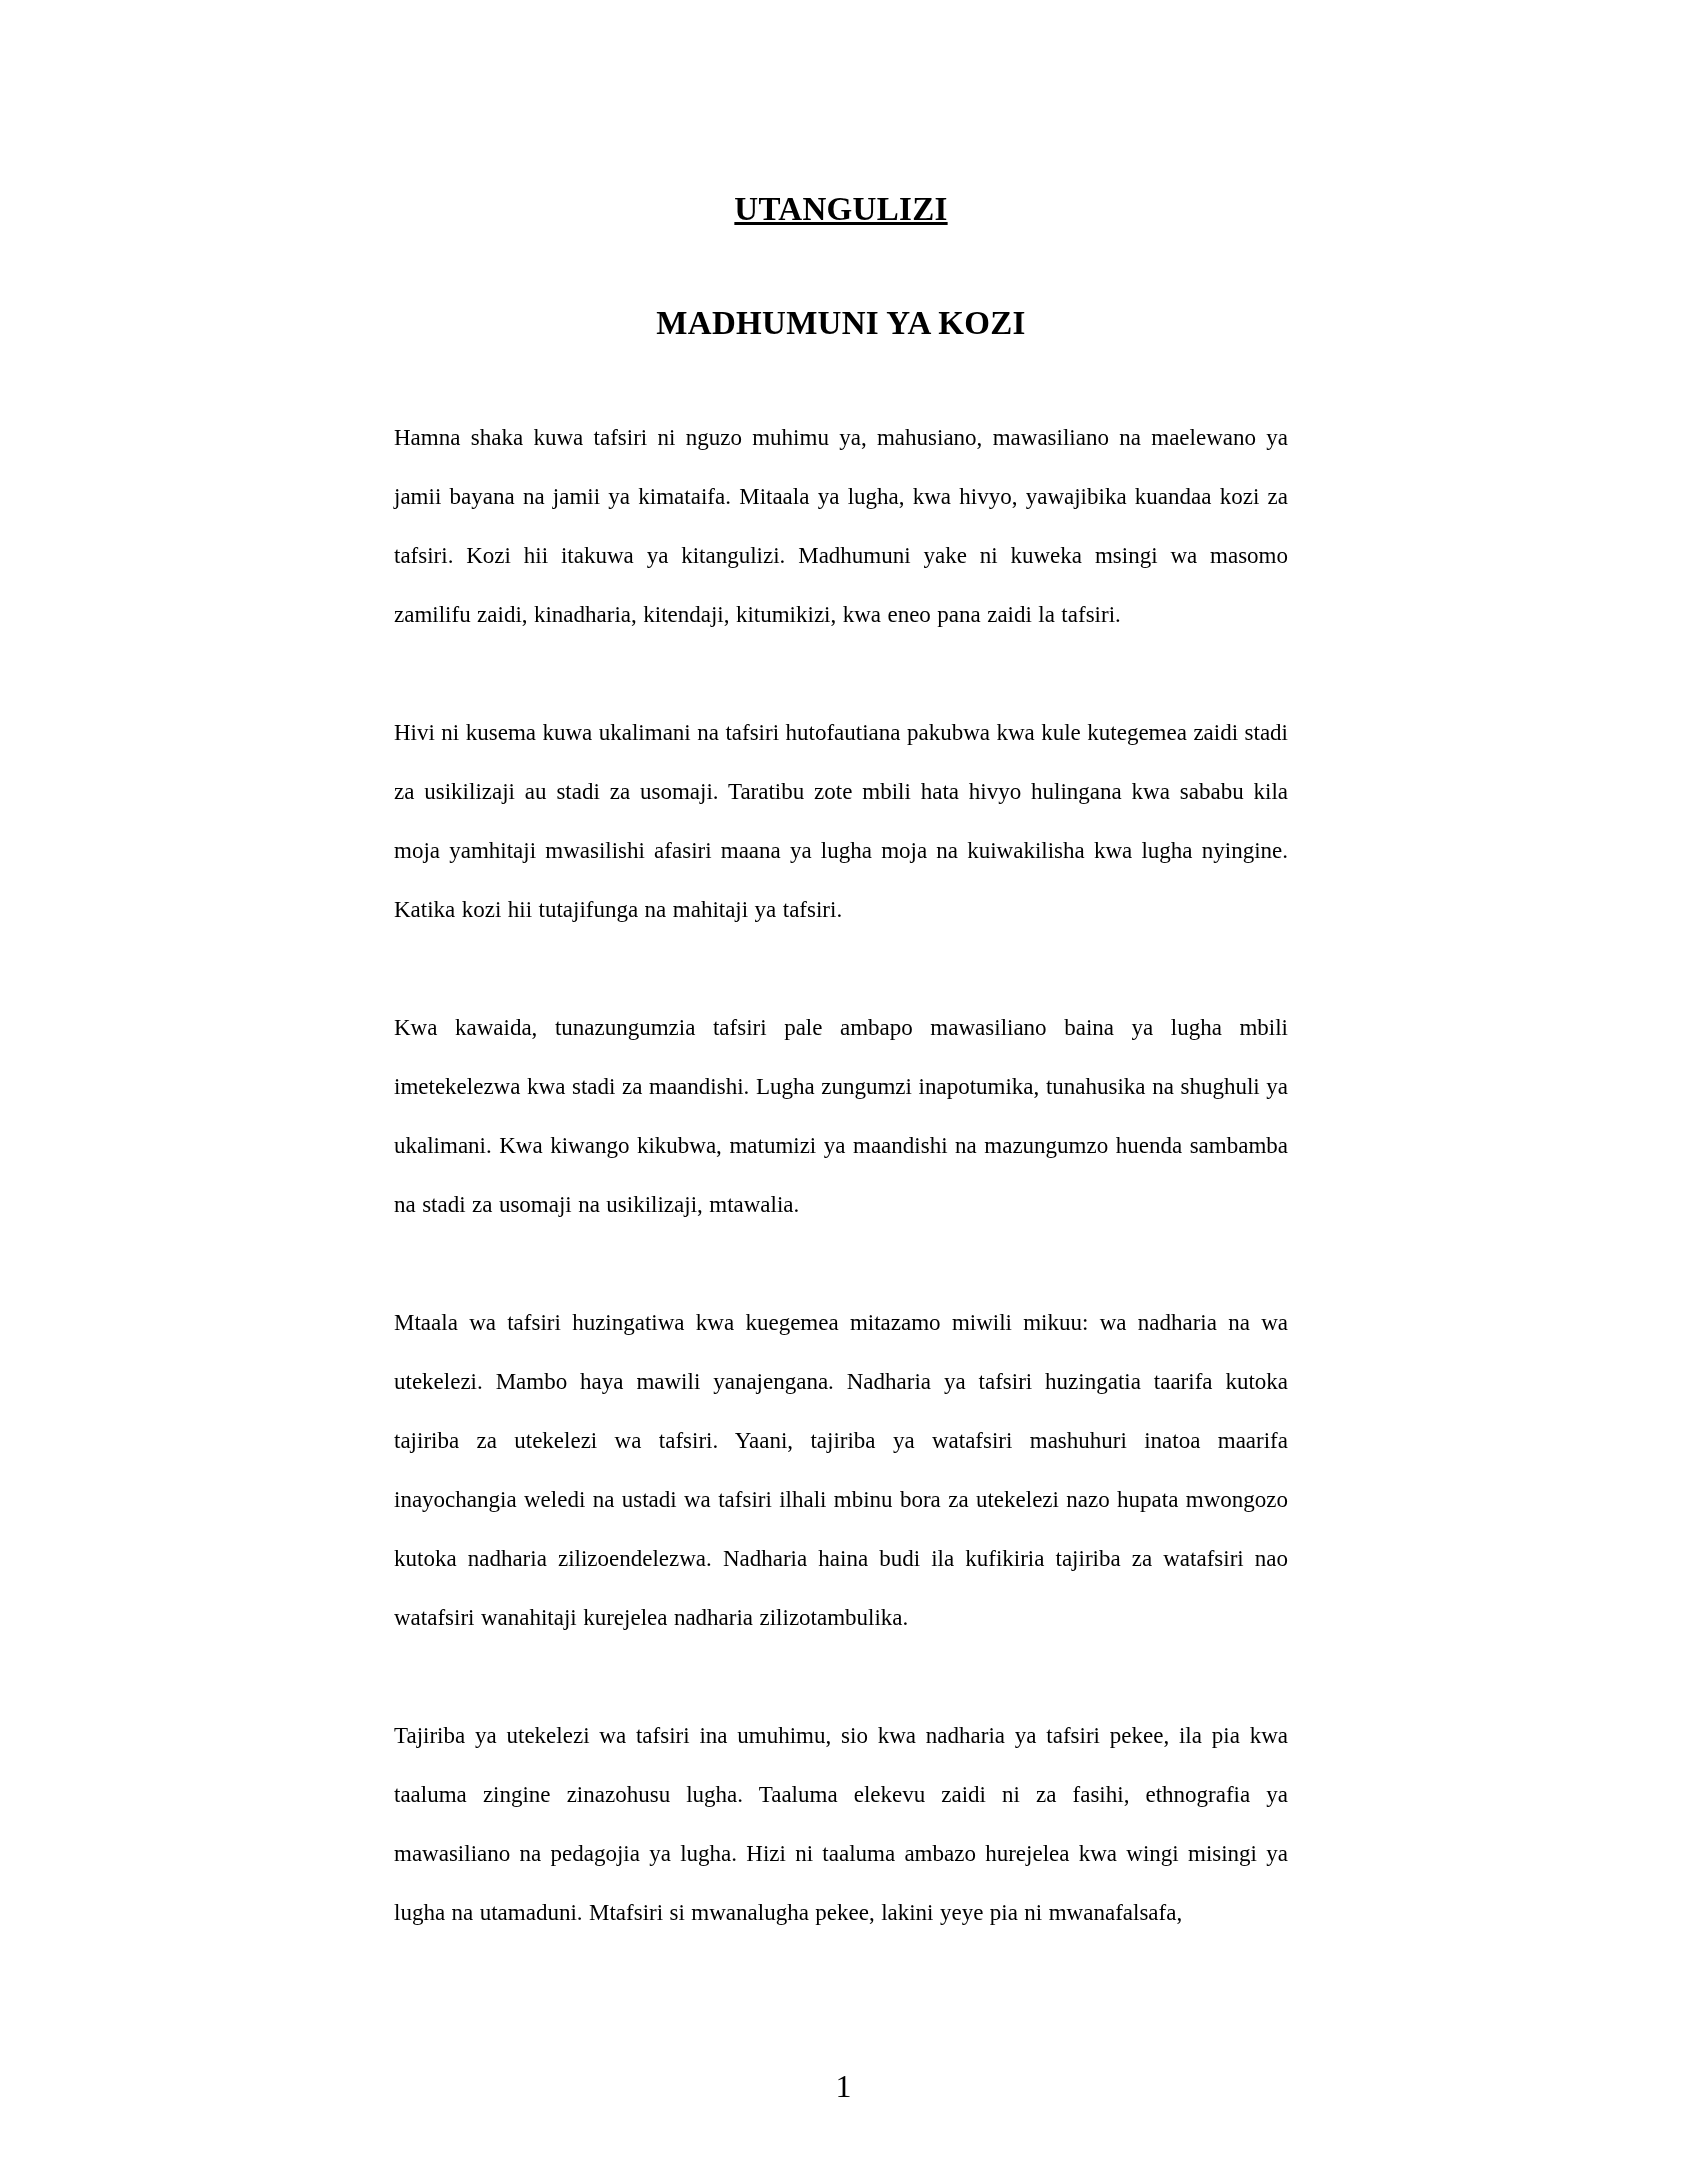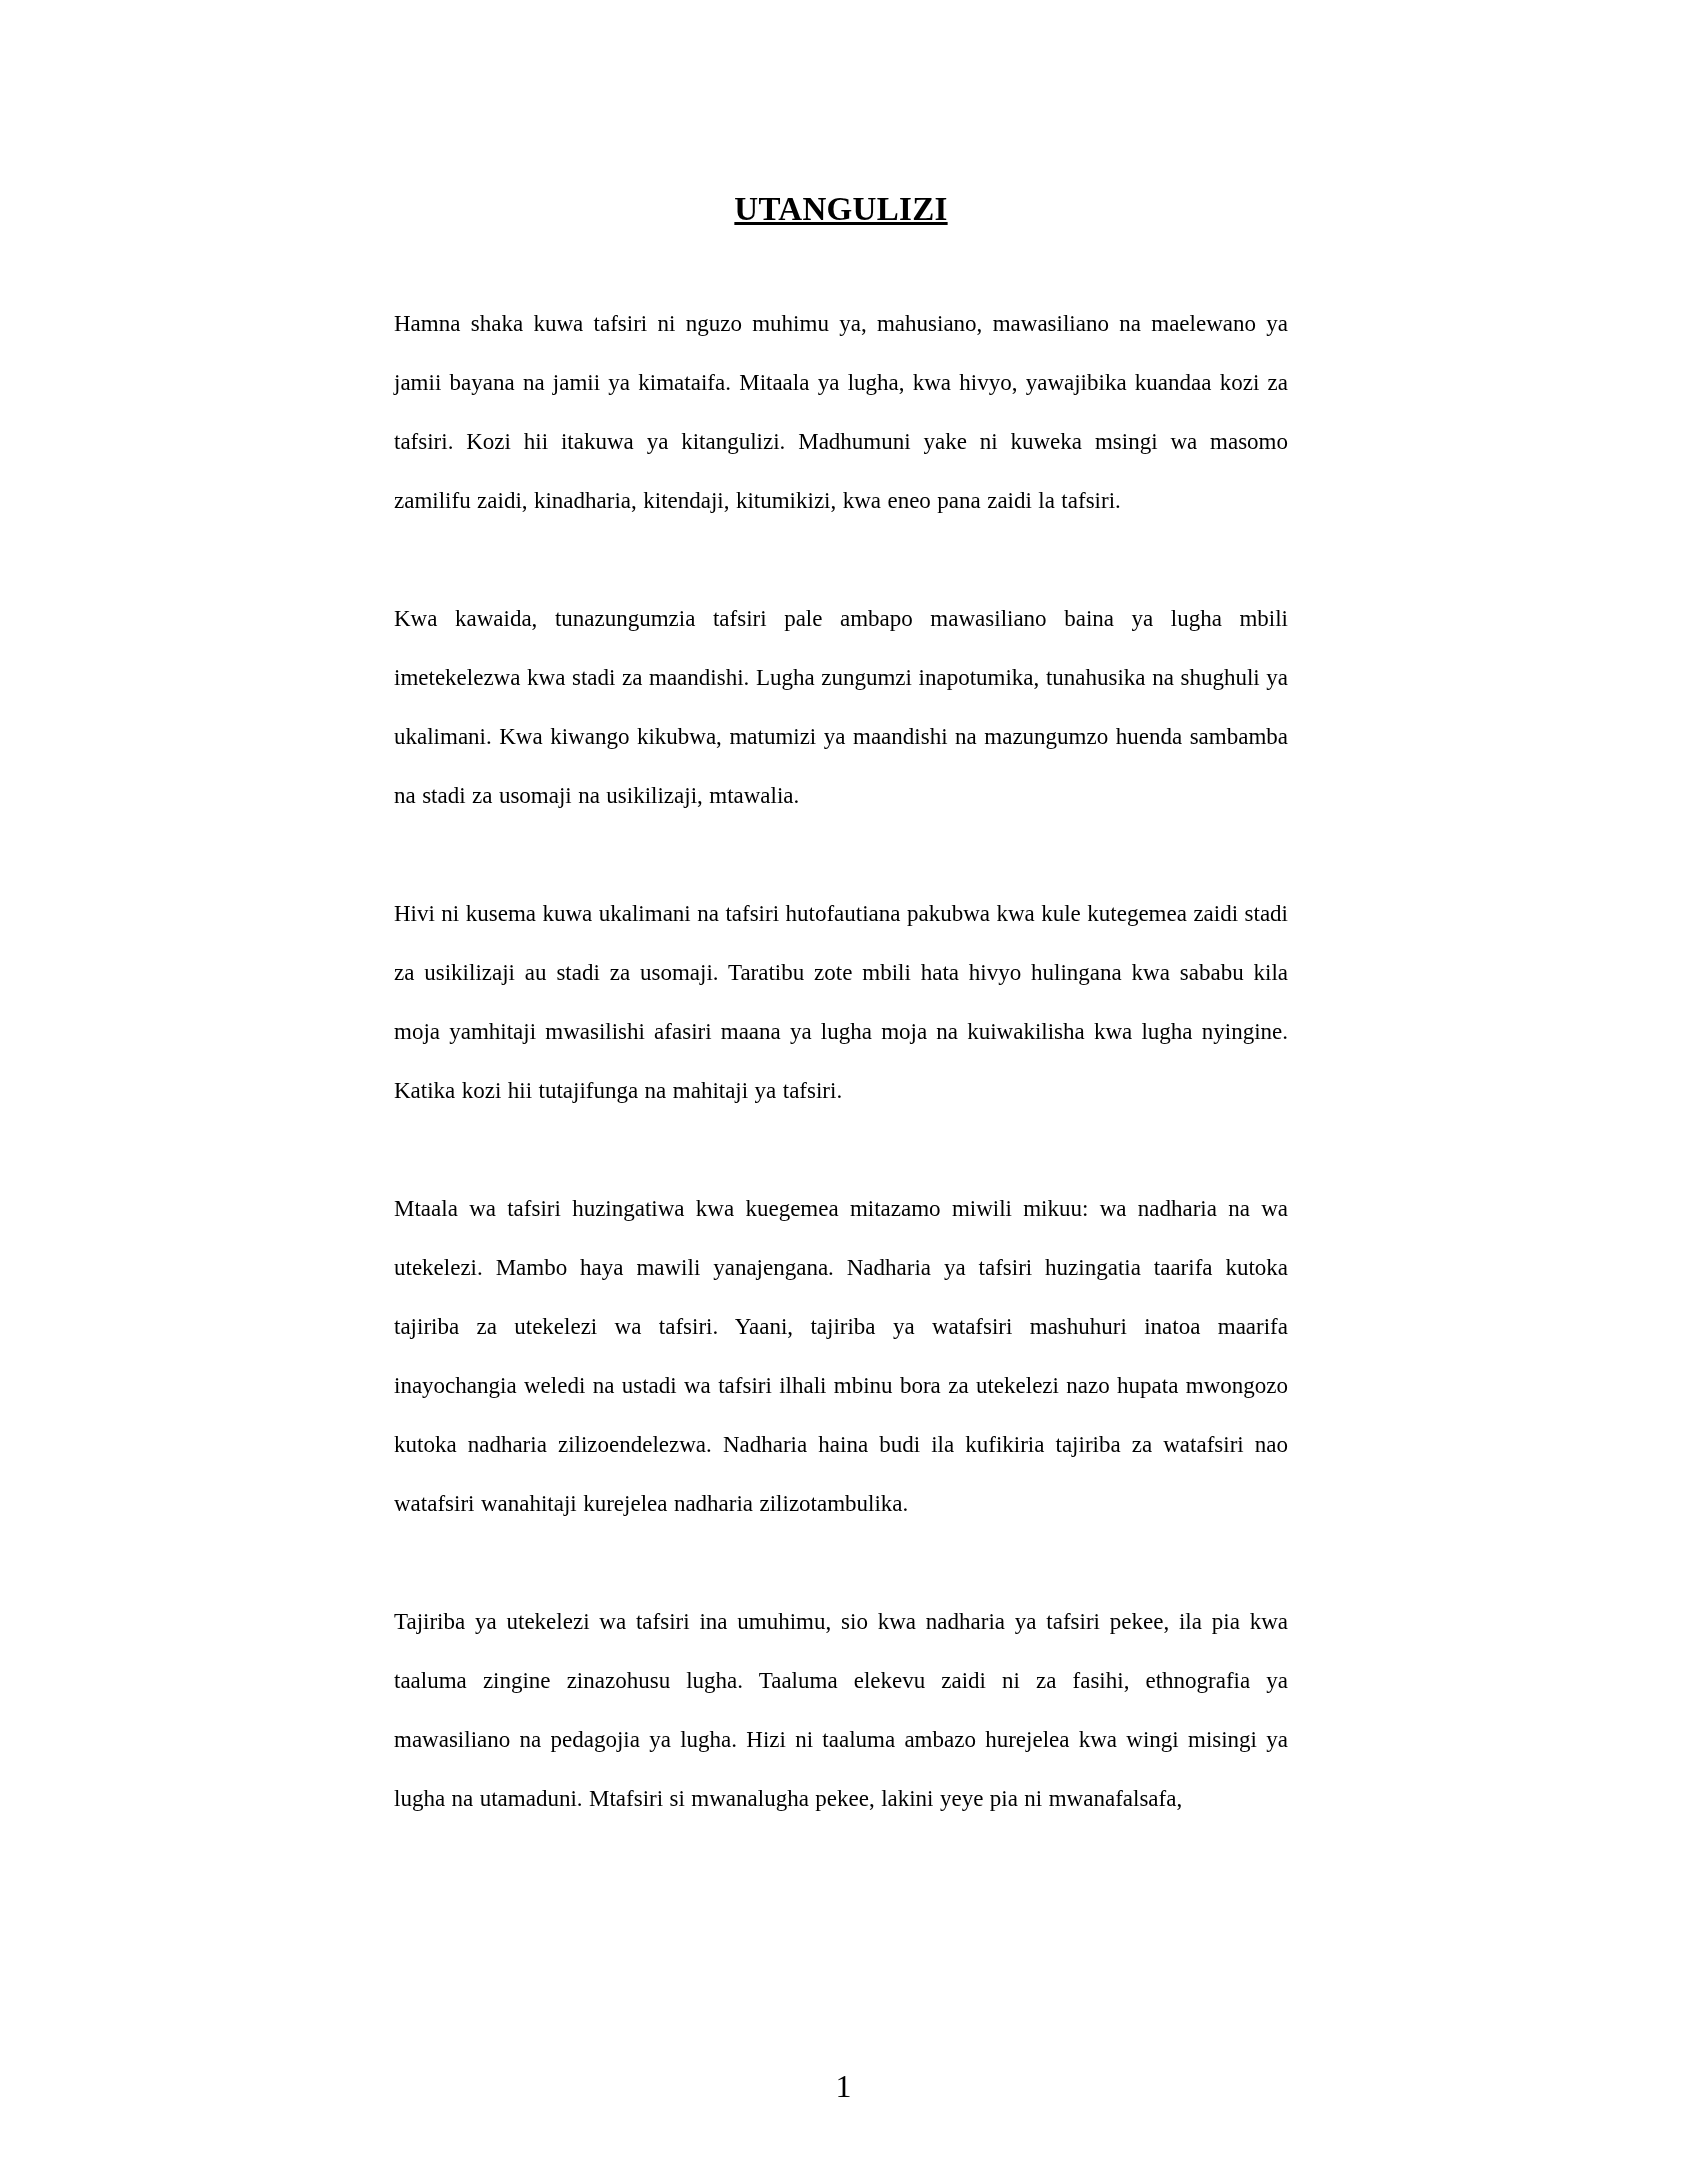--- a/index.html
+++ b/index.html
@@ -56,24 +56,25 @@
     font-size: 32px;
     line-height: 37px;
   }
 </style>
 </head>
 <body>
 
 <div class="page">
   <h1 class="doc-title">UTANGULIZI</h1>
 
+  <h2 class="doc-subtitle">MADHUMUNI YA KOZI</h2>
 
   <div class="doc-body">
     <p>Hamna shaka kuwa tafsiri ni nguzo muhimu ya, mahusiano, mawasiliano na maelewano ya jamii bayana na jamii ya kimataifa. Mitaala ya lugha, kwa hivyo, yawajibika kuandaa kozi za tafsiri. Kozi hii itakuwa ya kitangulizi. Madhumuni yake ni kuweka msingi wa masomo zamilifu zaidi, kinadharia, kitendaji, kitumikizi, kwa eneo pana zaidi la tafsiri.</p>
+    <p>Hivi ni kusema kuwa ukalimani na tafsiri hutofautiana pakubwa kwa kule kutegemea zaidi stadi za usikilizaji au stadi za usomaji. Taratibu zote mbili hata hivyo hulingana kwa sababu kila moja yamhitaji mwasilishi afasiri maana ya lugha moja na kuiwakilisha kwa lugha nyingine. Katika kozi hii tutajifunga na mahitaji ya tafsiri.</p>
     <p>Kwa kawaida, tunazungumzia tafsiri pale ambapo mawasiliano baina ya lugha mbili imetekelezwa kwa stadi za maandishi. Lugha zungumzi inapotumika, tunahusika na shughuli ya ukalimani. Kwa kiwango kikubwa, matumizi ya maandishi na mazungumzo huenda sambamba na stadi za usomaji na usikilizaji, mtawalia.</p>
-    <p>Hivi ni kusema kuwa ukalimani na tafsiri hutofautiana pakubwa kwa kule kutegemea zaidi stadi za usikilizaji au stadi za usomaji. Taratibu zote mbili hata hivyo hulingana kwa sababu kila moja yamhitaji mwasilishi afasiri maana ya lugha moja na kuiwakilisha kwa lugha nyingine. Katika kozi hii tutajifunga na mahitaji ya tafsiri.</p>
     <p>Mtaala wa tafsiri huzingatiwa kwa kuegemea mitazamo miwili mikuu: wa nadharia na wa utekelezi. Mambo haya mawili yanajengana. Nadharia ya tafsiri huzingatia taarifa kutoka tajiriba za utekelezi wa tafsiri. Yaani, tajiriba ya watafsiri mashuhuri inatoa maarifa inayochangia weledi na ustadi wa tafsiri ilhali mbinu bora za utekelezi nazo hupata mwongozo kutoka nadharia zilizoendelezwa. Nadharia haina budi ila kufikiria tajiriba za watafsiri nao watafsiri wanahitaji kurejelea nadharia zilizotambulika.</p>
     <p>Tajiriba ya utekelezi wa tafsiri ina umuhimu, sio kwa nadharia ya tafsiri pekee, ila pia kwa taaluma zingine zinazohusu lugha. Taaluma elekevu zaidi ni za fasihi, ethnografia ya mawasiliano na pedagojia ya lugha. Hizi ni taaluma ambazo hurejelea kwa wingi misingi ya lugha na utamaduni. Mtafsiri si mwanalugha pekee, lakini yeye pia ni mwanafalsafa,</p>
   </div>
 
   <div class="page-number">1</div>
 </div>
 
 
 </body></html>

